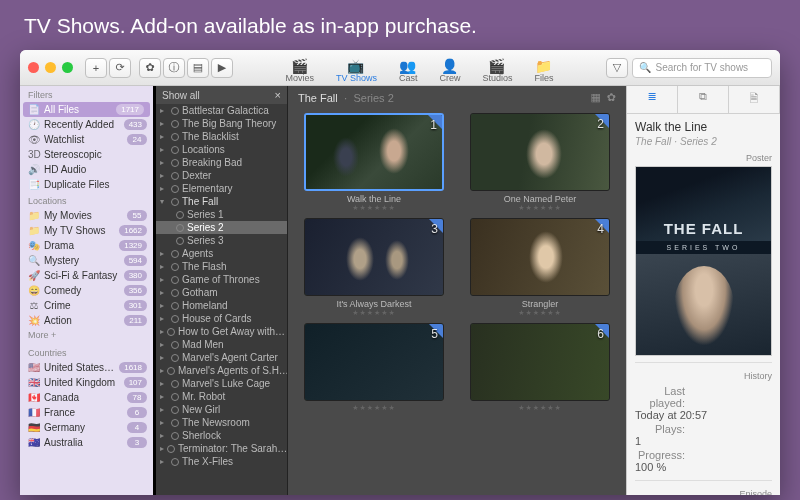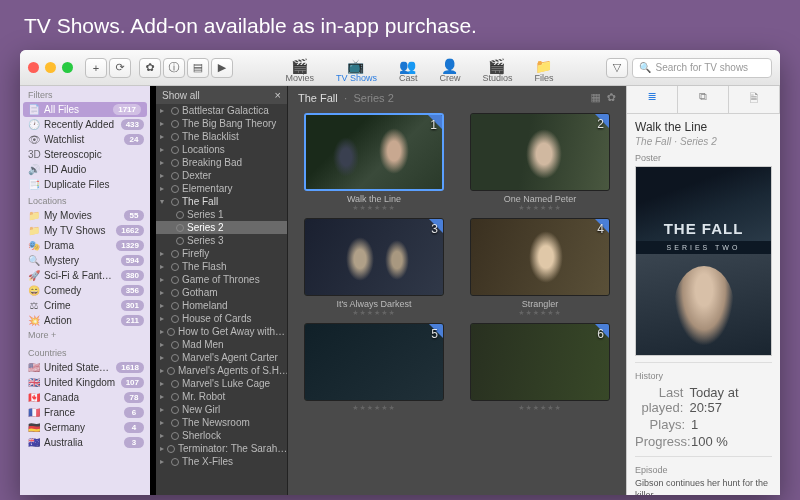--- a/index.html
+++ b/index.html
@@ -13,27 +13,27 @@
 .red{background:#ff5f57;} .yellow{background:#ffbd2e;} .green{background:#28ca42;}
 .tb-btn { width:22px; height:20px; border:1px solid #c0c0c0; border-radius:4px; background:linear-gradient(#fff,#f0f0f0); display:flex; align-items:center; justify-content:center; font-size:11px; color:#555; cursor:pointer; }
 .tb-group { display:flex; gap:2px; }
 .spacer { flex:1; }
 .nav-tabs { display:flex; gap:14px; align-items:flex-end; height:100%; }
 .nav-tab { display:flex; flex-direction:column; align-items:center; font-size:9px; color:#666; padding:2px 4px; cursor:pointer; }
 .nav-tab.active { color:#2b7de1; }
 .nav-tab .ic { font-size:14px; line-height:1; }
 .search { width:140px; height:20px; border:1px solid #c8c8c8; border-radius:4px; background:#fff; font-size:10px; padding:0 6px; color:#999; display:flex; align-items:center; gap:4px; }
 .body { flex:1; display:flex; overflow:hidden; }
-.sidebar { width:136px; background:#e6dff2; border-right:6px solid #000000; overflow-y:auto; font-size:10px; }
+.sidebar { width:136px; background:#e6dff2; border-right:3px solid #000000; overflow-y:auto; font-size:10px; }
 .sb-hdr { color:#888; font-size:9px; padding:4px 8px 2px; text-transform:none; }
 .sb-item { display:flex; align-items:center; padding:2px 6px 2px 8px; gap:4px; color:#333; cursor:pointer; }
 .sb-item.sel { background:#b89dd6; color:#fff; border-radius:3px; margin:0 3px; padding-left:5px; }
 .sb-item .ic { width:12px; font-size:10px; text-align:center; opacity:.7; }
 .sb-item .lbl { flex:1; white-space:nowrap; overflow:hidden; text-overflow:ellipsis; }
-.sb-item .badge { background:#b8a8d0; color:#fff; border-radius:8px; font-size:8px; padding:1px 5px; min-width:20px; text-align:center;font-weight:bold; }
+.sb-item .badge { background:#b8a8d0; color:#fff; border-radius:8px; font-size:8px; padding:1px 5px; min-width:20px; text-align:center; }
 .sb-item.sel .badge { background:rgba(255,255,255,.35); }
 .more { color:#888; font-size:9px; padding:2px 8px 4px; cursor:pointer; }
 .showlist { width:132px; background:#3a3a3a; color:#bbb; font-size:10px; overflow-y:auto; border-right:1px solid #222; }
 .sl-hdr { background:#4a4a4a; padding:3px 6px; display:flex; justify-content:space-between; align-items:center; color:#ccc; }
 .sl-hdr .x { cursor:pointer; font-size:11px; }
 .show-row { display:flex; align-items:center; padding:1px 4px; gap:3px; cursor:pointer; white-space:nowrap; overflow:hidden; text-overflow:ellipsis; }
 .show-row.exp { color:#ddd; }
 .show-row.child { padding-left:20px; }
 .show-row.child.sel { background:#6a6a6a; color:#fff; }
 .tri { width:8px; font-size:8px; color:#888; }
@@ -51,29 +51,29 @@
 .ep-title { color:#bbb; font-size:9px; margin-top:3px; text-align:center; }
 .ep-stars { color:#666; font-size:7px; letter-spacing:1px; }
 .thumb .scene { position:absolute; inset:0; }
 .inspector { width:154px; background:#f4f4f4; border-left:1px solid #c8c8c8; display:flex; flex-direction:column; font-size:10px; overflow:hidden; }
 .insp-tabs { display:flex; border-bottom:1px solid #d0d0d0; }
 .insp-tab { flex:1; text-align:center; padding:4px 0; color:#888; border-right:1px solid #d0d0d0; cursor:pointer; font-size:11px; }
 .insp-tab.active { color:#2b7de1; }
 .insp-body { flex:1; overflow-y:auto; padding:6px 8px; }
 .insp-title { font-size:12px; color:#333; margin-bottom:2px; }
 .insp-sub { color:#999; font-size:10px; margin-bottom:6px;font-style:italic; }
-.insp-lbl { color:#888; font-size:9px; margin:4px 0 3px; }
+.insp-lbl { color:#888; font-size:9px; margin:4px 0 3px;text-align:right; }
 .poster { width:100%; height:190px; background:#0a1a2a; border:1px solid #ccc; position:relative; display:flex; flex-direction:column; overflow:hidden; }
 .poster-top { flex:0.42; background:linear-gradient(160deg,#0d1520 30%,#1a2835 60%,#2a3a48); position:relative; }
 .poster-title { position:absolute; bottom:4px; width:100%; text-align:center; color:#dce4ea; font-size:15px; font-weight:600; letter-spacing:1px; }
 .poster-sub { text-align:center; color:#c8d0d6; font-size:7px; letter-spacing:3px; padding:3px 0; background:#0d1824; }
 .poster-bot { flex:0.58; background:linear-gradient(170deg,#3a4550,#1a2530); position:relative; }
 .face { position:absolute; left:50%; top:12%; transform:translateX(-50%); width:60px; height:80px; background:radial-gradient(ellipse at 50% 30%,#d8c0a8 20%,#a8907a 50%,transparent 70%); border-radius:50% 50% 40% 40%; }
 .insp-sec { border-top:1px solid #ddd; margin-top:6px; padding-top:4px; }
-.kv { display:flex; font-size:13px; color:#555; padding:1px 0; }
+.kv { display:flex; font-size:11px; color:#555; padding:1px 0;flex-direction:column; }
 .kv .k { width:56px; color:#888; text-align:right; padding-right:6px; }
 .desc { font-size:9px; color:#555; line-height:1.3; margin-top:2px; }
 
 .sc1{background:linear-gradient(135deg,#1a2a1a 30%,#3a4a3a 60%,#2a3a2a);}
 .sc1::after{content:"";position:absolute;left:54%;top:18%;width:30px;height:46px;background:radial-gradient(ellipse,#c8a890 30%,transparent 70%);border-radius:40%;}
 .sc1::before{content:"";position:absolute;left:20%;top:30%;width:26px;height:40px;background:radial-gradient(ellipse,#3a4050 30%,transparent 70%);border-radius:40%;}
 .sc2{background:linear-gradient(100deg,#2a3828 40%,#4a5840);}
 .sc2::after{content:"";position:absolute;left:40%;top:20%;width:36px;height:50px;background:radial-gradient(ellipse,#d0b8a0 30%,transparent 70%);border-radius:40%;}
 .sc3{background:linear-gradient(120deg,#1a2030,#303848);}
 .sc3::after{content:"";position:absolute;left:30%;top:24%;width:28px;height:44px;background:radial-gradient(ellipse,#b0a088 30%,transparent 70%);border-radius:40%;}
@@ -302,21 +302,21 @@
             <span class="circ"></span>
             <span>Series 2</span>
           </div>
           <div class="show-row child">
             <span class="circ"></span>
             <span>Series 3</span>
           </div>
           <div class="show-row">
             <span class="tri">▸</span>
             <span class="circ"></span>
-            <span>Firefly</span>
+            <span>Agents</span>
           </div>
           <div class="show-row">
             <span class="tri">▸</span>
             <span class="circ"></span>
             <span>The Flash</span>
           </div>
           <div class="show-row">
             <span class="tri">▸</span>
             <span class="circ"></span>
             <span>Game of Thrones</span>

